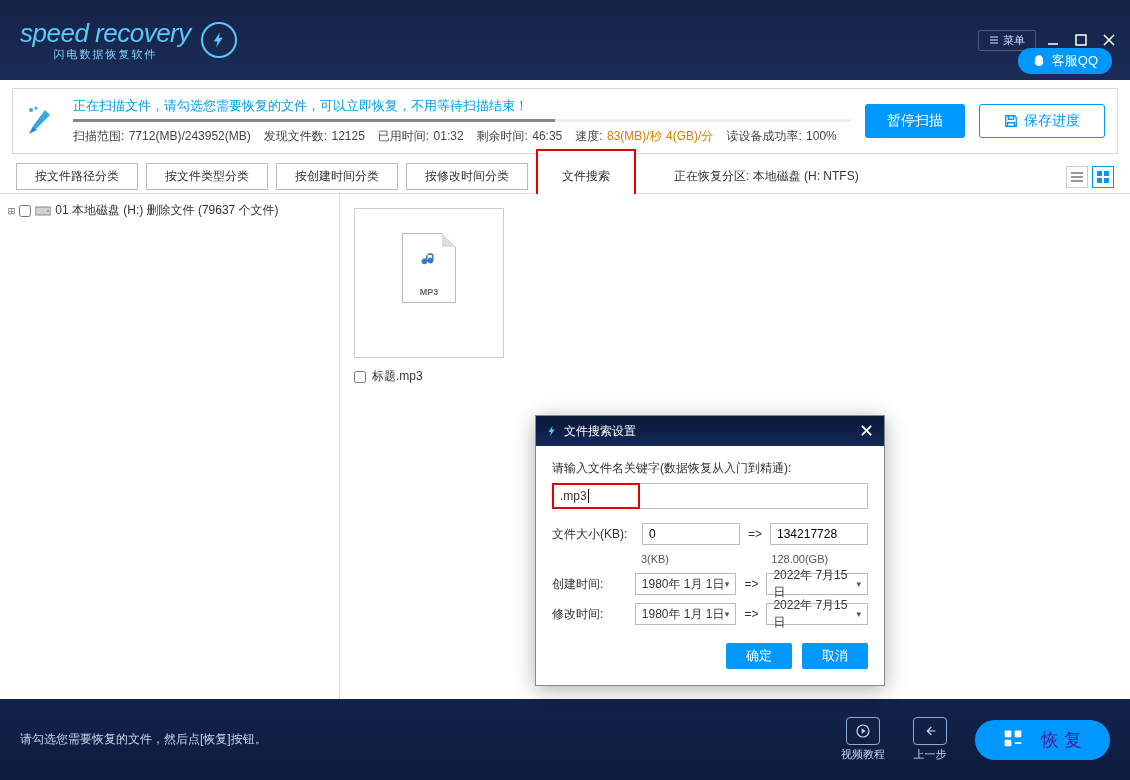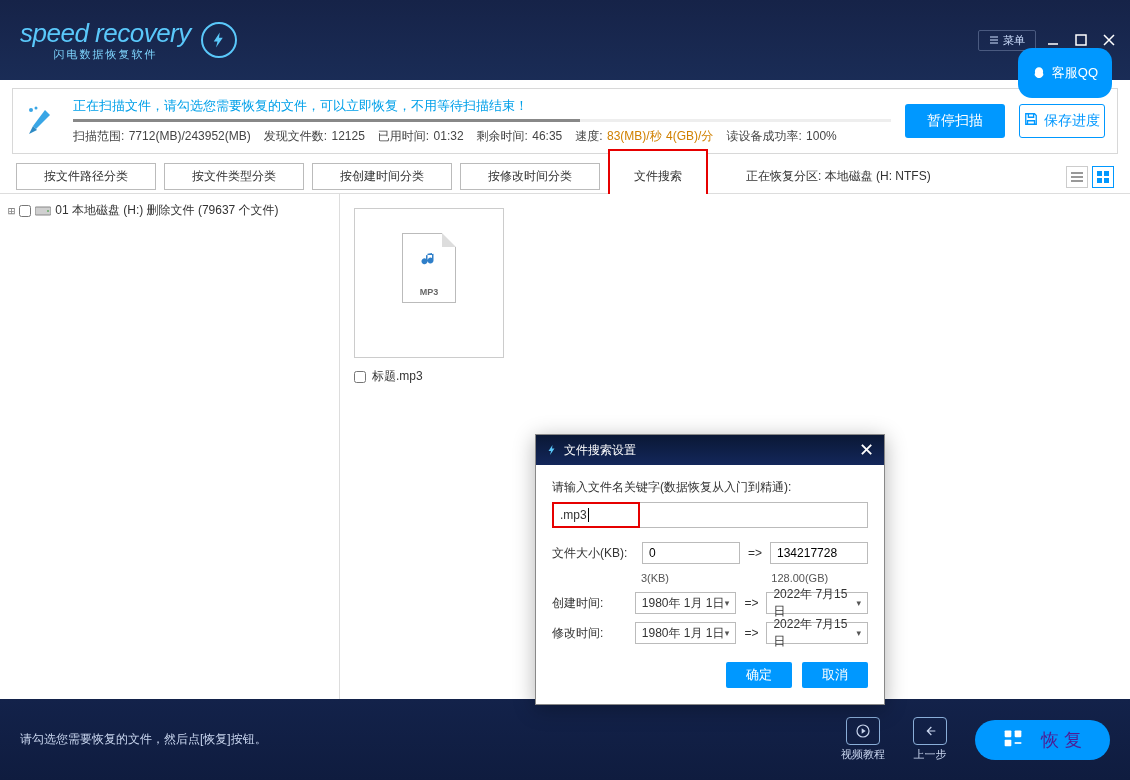--- a/index.html
+++ b/index.html
@@ -14,40 +14,40 @@
 .logo-icon { width: 36px; height: 36px; border: 2px solid #5ac8fa; border-radius: 50%; display: flex; align-items: center; justify-content: center; margin-left: 4px; }
 .logo-icon svg { width: 18px; height: 18px; fill: #5ac8fa; }
 .tutorial-bar { background: #fff; border-radius: 16px; height: 32px; margin-left: 40px; display: flex; align-items: center; padding: 0 14px; gap: 8px; width: 350px; }
 .tutorial-bar .speaker { width: 16px; height: 16px; }
 .tutorial-bar .speaker svg { stroke: #999; fill: none; }
 .tutorial-text { color: #888; font-size: 12px; }
 .win-btns { margin-left: auto; display: flex; gap: 6px; align-items: center; }
 .menu-btn { border: 1px solid #4a5a80; color: #cfe0ff; padding: 2px 10px; font-size: 11px; display: flex; align-items: center; gap: 4px; border-radius: 2px; }
 .win-ctrl { width: 22px; height: 22px; color: #fff; display: flex; align-items: center; justify-content: center; }
 .win-ctrl svg { width: 12px; height: 12px; stroke: #fff; fill: none; stroke-width: 1.5; }
-.qq-btn { position: absolute; right: 18px; top: 48px; background: #0098ff; color: #fff; border-radius: 14px; padding: 16px 14px; display: flex; align-items: center; gap: 6px; font-size: 13px; }
+.qq-btn { position: absolute; right: 18px; top: 48px; background: #0098ff; color: #fff; border-radius: 14px; padding: 4px 14px; display: flex; align-items: center; gap: 6px; font-size: 13px; }
 .qq-btn svg { width: 14px; height: 14px; fill: #fff; }
 
 
 .scan-panel { margin: 8px 12px 6px; border: 1px solid #d8d8d8; padding: 8px 12px; display: flex; align-items: center; gap: 14px; }
 .scan-icon { width: 34px; height: 34px; position: relative; }
 .scan-icon svg { fill: #39a6e6; }
 .scan-info { flex: 1; }
 .scan-line1 { color: #00a0e9; font-size: 13px; margin-bottom: 4px; }
 .scan-progress { height: 3px; background: #eee; position: relative; margin-bottom: 6px; }
 .scan-progress-fill { background: #888; height: 100%; width: 62%; }
 .scan-stats { color: #444; font-size: 12px; word-spacing: 1px; }
 .scan-stats .hl { color: #d08000; }
 .btn-blue { background: #0098ff; color: #fff; border: none; border-radius: 3px; padding: 8px 22px; font-size: 14px; }
-.btn-outline { border: 1px solid #0098ff; color: #0098ff; background: #fff; border-radius: 3px; padding: 7px 4px; font-size: 14px; display: flex; align-items: flex-start; gap: 6px; }
+.btn-outline { border: 1px solid #0098ff; color: #0098ff; background: #fff; border-radius: 3px; padding: 7px 24px; font-size: 14px; display: flex; align-items: center; gap: 6px; }
 .btn-outline svg { width: 14px; height: 14px; stroke: #0098ff; fill: none; stroke-width: 1.5; }
 
 
 .tabs-row { display: flex; align-items: center; padding: 0 16px; gap: 8px; border-bottom: 1px solid #ddd; height: 34px; }
-.tab { border: 1px solid #bbb; background: #fff; padding: 4px 27px; font-size: 12px; color: #333; }
+.tab { border: 1px solid #bbb; background: #fff; padding: 4px 18px; font-size: 12px; color: #333; }
 .tab.hl { border: 2px solid #e60000; padding: 17px 24px; }
 .partition-label { margin-left: 30px; color: #333; font-size: 12px; }
 .view-toggles { margin-left: auto; display: flex; gap: 4px; }
 .view-toggle { width: 22px; height: 22px; border: 1px solid #ccc; display: flex; align-items: center; justify-content: center; }
 .view-toggle.active { border-color: #0098ff; }
 .view-toggle svg { width: 12px; height: 12px; }
 
 
 .main { flex: 1; display: flex; border-top: none; position: relative; background: #fff; }
 .tree { width: 340px; border-right: 1px solid #ddd; padding: 8px; font-size: 12px; color: #333; }
@@ -60,21 +60,21 @@
 .file-icon { width: 54px; height: 70px; position: relative; }
 .file-icon .page { width: 54px; height: 70px; border: 1px solid #bbb; background: #fff; position: absolute; }
 .file-icon .fold { position: absolute; right: 0; top: 0; width: 0; height: 0; border-top: 14px solid #fff; border-left: 14px solid #ddd; }
 .file-icon .note { position: absolute; left: 50%; top: 14px; transform: translateX(-50%); }
 .file-icon .note svg { width: 18px; height: 24px; fill: #2f7fc9; }
 .file-icon .badge { position: absolute; bottom: 6px; left: 50%; transform: translateX(-50%); font-size: 9px; color: #666; font-weight: bold; }
 .file-caption { margin-top: 10px; display: flex; align-items: center; gap: 6px; font-size: 12px; color: #333; }
 .file-caption .chk { width: 12px; height: 12px; }
 
 
-.dialog { position: absolute; left: 535px; top: 240px; width: 350px; border: 1px solid #888; background: #fff; box-shadow: 0 4px 20px rgba(0,0,0,0.3); }
+.dialog { position: absolute; left: 535px; top: 221px; width: 350px; border: 1px solid #888; background: #fff; box-shadow: 0 4px 20px rgba(0,0,0,0.3); }
 .dialog-title { background: linear-gradient(180deg, #0a1835, #13275a); color: #fff; display: flex; align-items: center; padding: 6px 10px; font-size: 12px; gap: 6px; }
 .dialog-title .close { margin-left: auto; font-size: 18px; line-height: 1; }
 .dialog-title svg { width: 12px; height: 12px; fill: #5ac8fa; }
 .dialog-body { padding: 14px 16px 16px; color: #333; }
 .dlg-label { font-size: 12px; margin-bottom: 6px; }
 .dlg-keyword { width: 100%; height: 26px; border: 1px solid #bbb; display: flex; margin-bottom: 14px; }
 .dlg-keyword .hl-box { border: 2px solid #e60000; width: 88px; height: 26px; margin: -1px 0 -1px -1px; display: flex; align-items: center; padding: 0 6px; font-size: 12px; position: relative; }
 .dlg-keyword .hl-box::after { content: ""; width: 1px; height: 14px; background: #000; margin-left: 1px; animation: blink 1s step-end infinite; }
 @keyframes blink { 50% { opacity: 0; } }
 .dlg-row { display: flex; align-items: center; gap: 8px; margin-bottom: 8px; font-size: 12px; }

